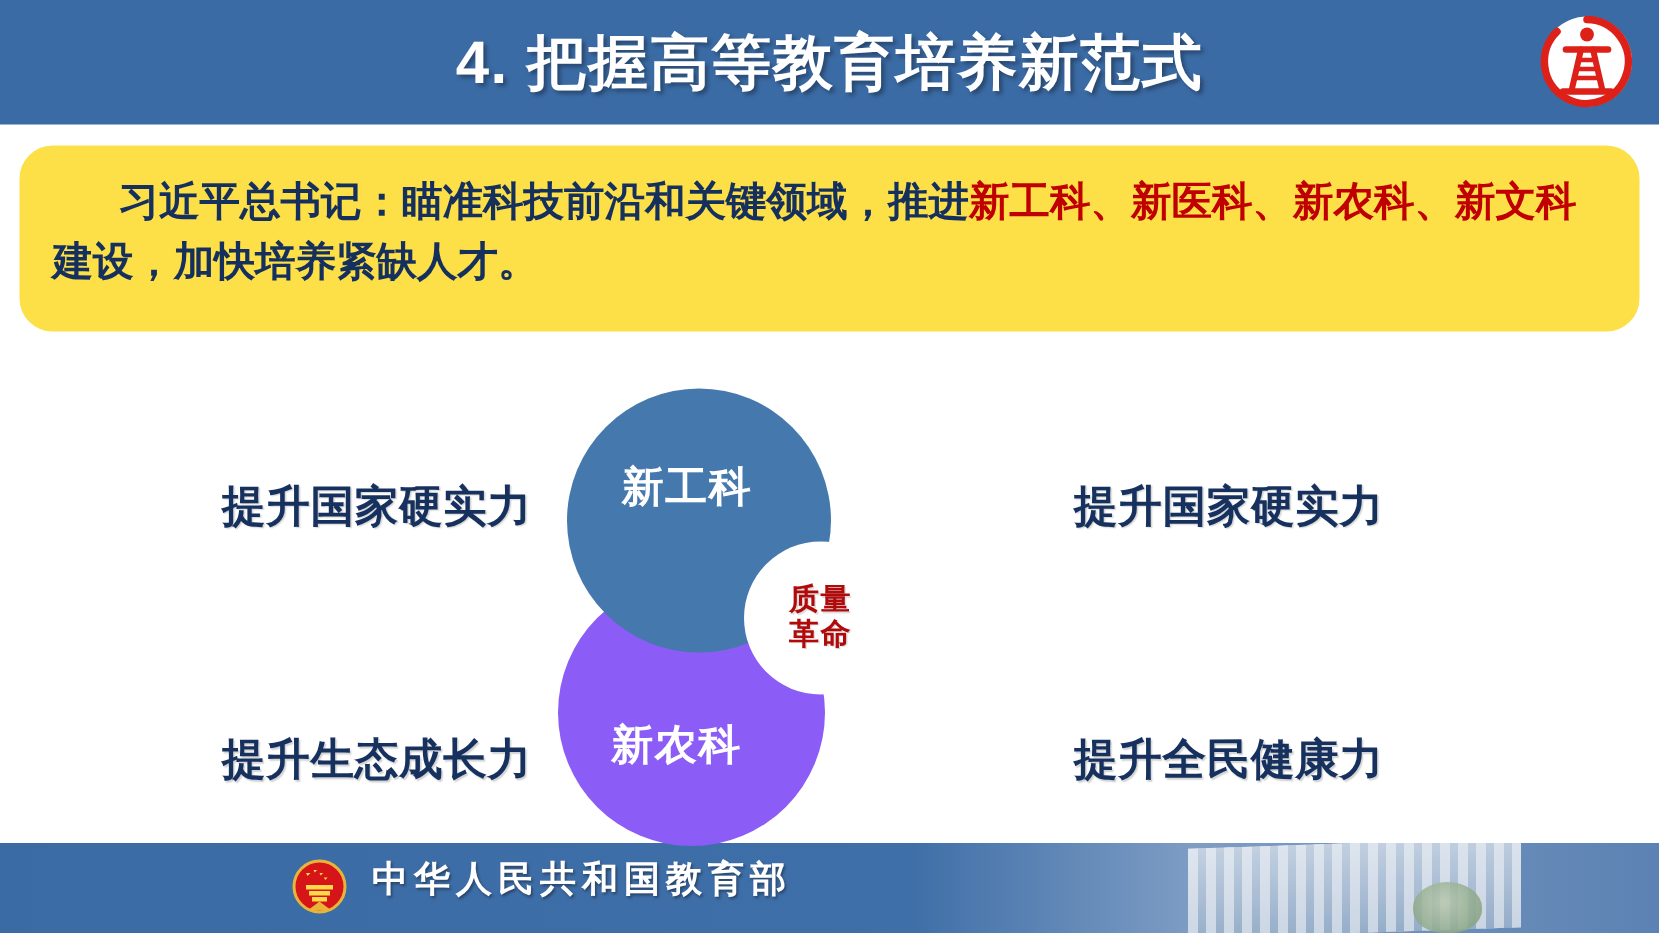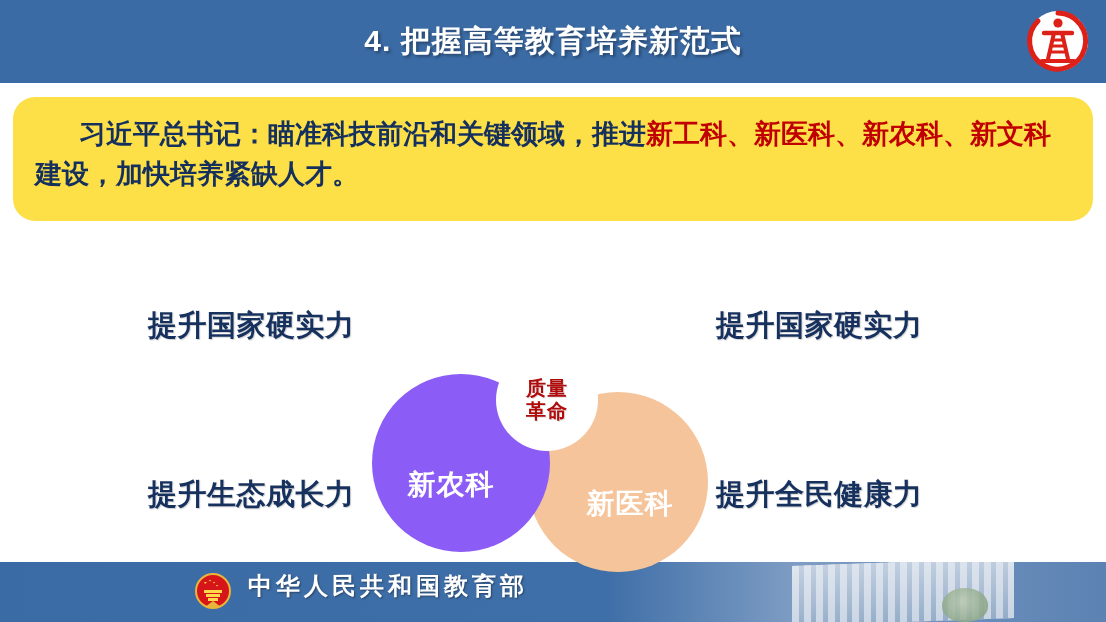--- a/index.html
+++ b/index.html
@@ -26,21 +26,21 @@
   }
   .header-title {
     position: absolute;
     left: 0; top: 0;
     width: 1106px;
     height: 83px;
     display: flex;
     align-items: center;
     justify-content: center;
     color: #ffffff;
-    font-size: 30px;
+    font-size: 40px;
     font-weight: bold;
     letter-spacing: 1px;
     text-shadow: 2px 2px 3px rgba(0,0,0,0.35);
     white-space: nowrap;
   }
   .header-logo {
     position: absolute;
     right: 14px;
     top: 7px;
     width: 68px;
@@ -66,21 +66,21 @@
     color: #16305e;
     text-indent: 44px;
     letter-spacing: 0px;
   }
   .quote-text .hl { color: #c00000; }
 
   
   .diagram {
     position: absolute;
     left: 0;
-    top: 232px;
+    top: 244px;
     width: 1106px;
     height: 320px;
   }
   .circle {
     position: absolute;
     border-radius: 50%;
     display: flex;
     align-items: center;
     justify-content: center;
     color: #ffffff;
@@ -229,25 +229,25 @@
   <div class="quote-text"><span>习近平总书记：瞄准科技前沿和关键领域，推进</span><span class="hl">新工科、新医科、新农科、新文科</span><span>建设，加快培养紧缺人才。</span></div>
 </div>
 
 <div class="diagram">
 
   <div class="side-label lbl-tl">提升国家硬实力</div>
   <div class="side-label lbl-tr">提升国家硬实力</div>
   <div class="side-label lbl-bl">提升生态成长力</div>
   <div class="side-label lbl-br">提升全民健康力</div>
 
-  <div class="circle c-med">
-    <span class="clabel">新医科</span>
-  </div>
   <div class="circle c-agri">
     <span class="clabel">新农科</span>
+  </div>
+  <div class="circle c-eng">
+    <span class="clabel">新工科</span>
   </div>
 
   <div class="core">
     <span>质量</span>
     <span>革命</span>
   </div>
 </div>
 
 <div class="footer">
   <div class="footer-photo"></div>

